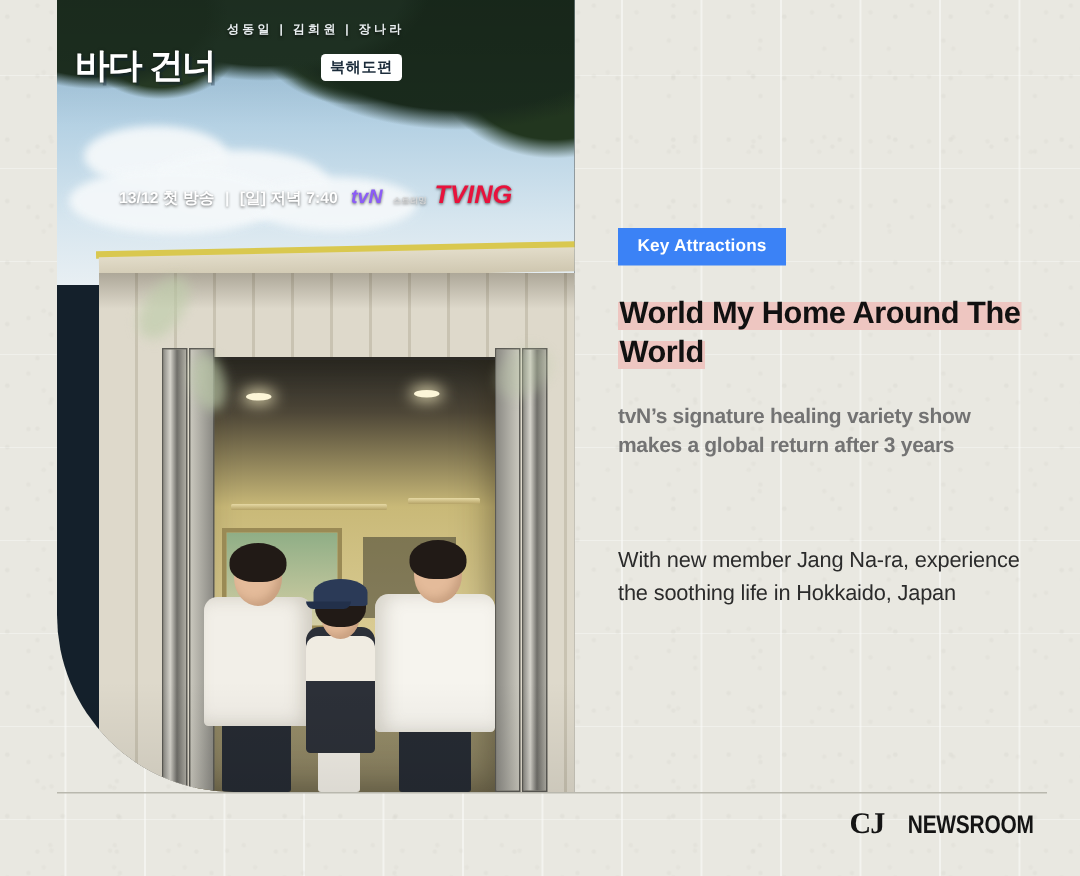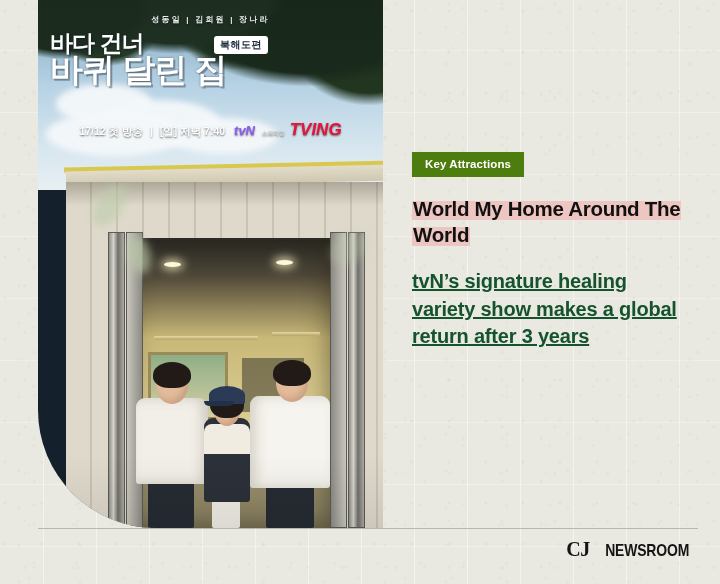--- a/index.html
+++ b/index.html
@@ -275,21 +275,21 @@
   }
 
   
   .content {
     position: absolute;
     left: 412px; top: 0; width: 286px; height: 528px;
   }
   .kicker-badge {
     position: absolute;
     left: 0; top: 152px;
-    background: #4d7c0f;
+    background: #3b82f6;
     color: #ffffff;
     font-size: 11.5px;
     font-weight: 700;
     letter-spacing: .1px;
     padding: 6px 13px 7px 13px;
   }
   .headline {
     position: absolute;
     left: 0; top: 196px; width: 280px;
     font-size: 20.5px;
@@ -302,26 +302,25 @@
     background: linear-gradient(to bottom,
       transparent 0%, transparent 18%,
       #eec6c1 18%, #eec6c1 100%);
     box-decoration-break: clone;
     -webkit-box-decoration-break: clone;
     padding: 0 1px;
   }
   .subhead {
     position: absolute;
     left: 0; top: 268px; width: 280px;
-    font-size: 20px;
+    font-size: 14px;
     font-weight: 700;
     line-height: 1.38;
-    color: #14532d;
+    color: #737373;
     letter-spacing: -0.2px;
-    text-decoration: underline;
   }
   .bodytext {
     position: absolute;
     left: 0; top: 363px; width: 268px;
     font-size: 14.5px;
     font-weight: 400;
     line-height: 1.52;
     color: #2b2b2b;
     letter-spacing: -0.1px;
   }
@@ -426,45 +425,45 @@
       <div class="leaf-blur" style="left:58px; top:182px; width:26px; height:46px; transform:rotate(28deg);"></div>
       <div class="leaf-blur" style="left:90px; top:236px; width:22px; height:38px; transform:rotate(-18deg);"></div>
       <div class="leaf-blur" style="left:296px; top:228px; width:30px; height:40px; transform:rotate(42deg); opacity:.5;"></div>
 
       <div class="poster-vignette"></div>
 
       <div class="cast-names">성동일  |  김희원  |  장나라</div>
 
       <div class="show-title">
         <span class="l1">바다 건너</span>
-        <span class="l2">바퀴 달린 집</span>
       </div>
       <div class="region-badge">북해도편</div>
 
       <div class="airinfo">
-        <span>17/12 첫 방송</span>
+        <span>13/12 첫 방송</span>
         <span class="sep">|</span>
         <span>[일] 저녁 7:40</span>
         <span class="brand-tvn">tvN</span>
         <span class="brand-sub">스트리밍</span>
         <span class="brand-tving">TVING</span>
       </div>
 
     </div>
   </div>
 
   <div class="content">
     <div class="kicker-badge">Key Attractions</div>
 
     <div class="headline">
       <span class="hl">World My Home Around The World</span>
     </div>
 
     <div class="subhead">tvN’s signature healing variety show makes a global return after 3 years</div>
 
+    <div class="bodytext">With new member Jang Na-ra, experience the soothing life in Hokkaido, Japan</div>
   </div>
 
   <div class="divider"></div>
   <div class="brand">
     <span class="brand-cj">CJ</span>
     <span class="brand-newsroom">NEWSROOM</span>
   </div>
 
 </div>
 

